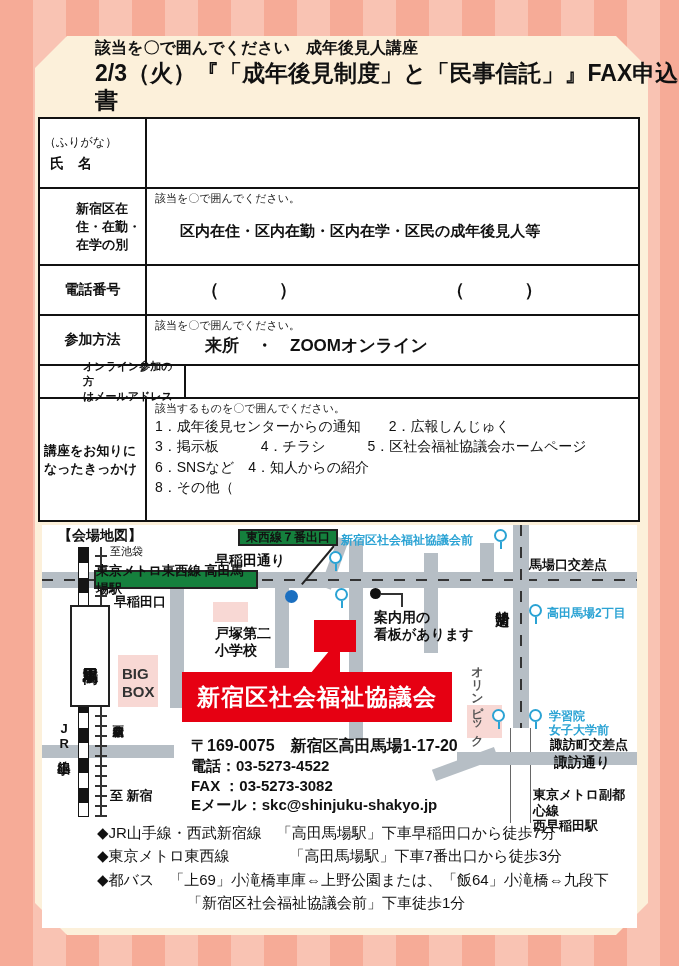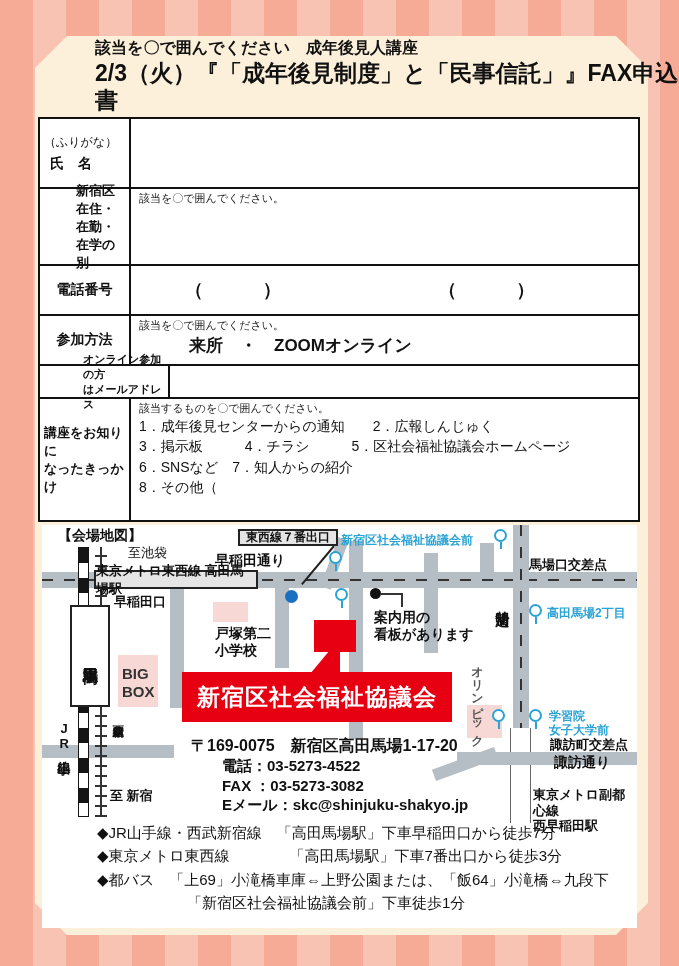--- a/index.html
+++ b/index.html
@@ -22,21 +22,21 @@
 
   .hdr{position:absolute;left:95px;top:39px;line-height:1.15;}
   .hdr .l1{font-size:16px;font-weight:bold;}
   .hdr .l2{font-size:23px;font-weight:bold;margin-top:3px;}
   .hdr .l3{font-size:20px;font-weight:bold;margin-top:3px;}
 
   
   .form{position:absolute;left:38px;top:117px;width:602px;background:#fff;border:2px solid #111;}
   .row{display:flex;width:100%;}
   .row + .row{border-top:2px solid #111;}
-  .lbl{width:91px;border-right:2px solid #111;display:flex;flex-direction:column;justify-content:center;padding:2px 4px;font-weight:bold;}
+  .lbl{width:107px;border-right:2px solid #111;display:flex;flex-direction:column;justify-content:center;padding:2px 4px;font-weight:bold;}
   .cell{flex:1;position:relative;padding:2px 0 2px 8px;}
   .instr{font-size:11px;color:#222;font-weight:normal;}
   .opts{font-size:15px;font-weight:bold;}
   .r1{height:68px;} .r2{height:77px;} .r3{height:50px;} .r4{height:50px;} .r5{height:33px;padding-left:39px;} .r6{height:123px;}
   .r3 .val{display:flex;align-items:center;justify-content:center;font-size:18px;font-weight:bold;letter-spacing:8px;}
   .r3 .lbl2{width:71px;border-left:2px solid #111;border-right:2px solid #111;display:flex;align-items:center;justify-content:center;font-weight:bold;font-size:13px;}
   .srcline{font-size:14px;line-height:1.45;}
 
   
   .mapbox{position:absolute;left:42px;top:525px;width:595px;height:403px;background:#fff;}
@@ -47,29 +47,29 @@
   .maplbl{position:absolute;font-weight:bold;font-size:13px;line-height:1.2;color:#111;}
   .bluelbl{color:#2ba3d4;}
   .busstop{position:absolute;width:13px;height:13px;border:2px solid #2ba3d4;border-radius:50%;background:#fff;}
   .busstop::after{content:"";position:absolute;left:4px;top:11px;width:2px;height:7px;background:#2ba3d4;}
   .jr{position:absolute;left:36px;top:22px;width:11px;height:270px;border:1px solid #151515;
       background:repeating-linear-gradient(180deg,#151515 0 15px,#fff 15px 30px);}
   .seibu{position:absolute;left:53px;top:22px;width:12px;height:270px;
       background:repeating-linear-gradient(180deg,transparent 0 8px,#333 8px 10px),linear-gradient(90deg,transparent 0 5px,#333 5px 7px,transparent 7px 100%);}
   .stationbox{position:absolute;left:28px;top:80px;width:40px;height:102px;background:#fff;border:2px solid #222;
       display:flex;align-items:center;justify-content:center;font-weight:bold;font-size:15px;}
-  .wbox{position:absolute;background:#e5e5e5;border:2px solid #222;display:flex;align-items:center;justify-content:center;font-weight:bold;}
+  .wbox{position:absolute;background:#15803d;border:2px solid #222;display:flex;align-items:center;justify-content:center;font-weight:bold;}
   .redrect{position:absolute;background:#e60012;}
   .banner{position:absolute;left:140px;top:147px;width:270px;height:50px;background:#e60012;color:#fff;
       display:flex;align-items:center;justify-content:center;font-weight:bold;font-size:23px;letter-spacing:1px;}
   .banner-tri{position:absolute;left:268px;top:113px;width:30px;height:36px;background:#e60012;
       clip-path:polygon(100% 0,0 100%,100% 100%);}
   .addr{position:absolute;left:149px;top:211px;width:310px;font-weight:bold;line-height:1.28;}
   .addr .a1{font-size:16px;}
-  .addr .a2{font-size:15px;margin-left:31px;}
+  .addr .a2{font-size:15px;}
   .dirs{position:absolute;left:0;top:296px;width:595px;padding-left:55px;font-size:15px;line-height:1.55;}
   .dirs .indent{padding-left:90px;}
 </style>
 </head>
 <body>
 
 <div class="panel"></div>
 
 <div class="hdr">
   <div class="l1">該当を〇で囲んでください　成年後見人講座</div>
@@ -83,20 +83,21 @@
       <div style="font-size:12px;font-weight:normal;">（ふりがな）</div>
       <div style="font-size:14px;margin-top:4px;padding-left:6px;">氏　名</div>
     </div>
     <div class="cell"></div>
   </div>
 
   <div class="row r2">
     <div class="lbl" style="font-size:13px;padding-left:36px;">新宿区在住・在勤・在学の別</div>
     <div class="cell">
       <div class="instr">該当を〇で囲んでください。</div>
+      <div class="opts" style="margin:16px 0 0 25px;">区内在住・区内在勤・区内在学・区民の成年後見人等</div>
     </div>
   </div>
 
   <div class="row r3">
     <div class="lbl" style="font-size:14px;align-items:center;flex-direction:row;justify-content:center;">電話番号</div>
     <div class="val" style="width:212px;">（　　）</div>
     <div class="val" style="flex:1;">（　　）</div>
   </div>
 
   <div class="row r4">
@@ -113,21 +114,21 @@
     <div class="cell"></div>
   </div>
 
   <div class="row r6">
     <div class="lbl pre" style="font-size:13px;">講座をお知りに
 なったきっかけ</div>
     <div class="cell">
       <div class="instr">該当するものを〇で囲んでください。</div>
       <div class="srcline">1．成年後見センターからの通知　　2．広報しんじゅく</div>
       <div class="srcline">3．掲示板　　　4．チラシ　　　5．区社会福祉協議会ホームページ</div>
-      <div class="srcline">6．SNSなど　7．知人からの紹介</div>
+      <div class="srcline">6．SNSなど　4．知人からの紹介</div>
       <div class="srcline">8．その他（</div>
     </div>
   </div>
 </div>
 
 <div class="mapbox">
 
   <div class="road" style="left:128px;top:63px;width:14px;height:120px;"></div>
   <div class="road" style="left:233px;top:63px;width:14px;height:80px;"></div>
   <div class="road" style="left:307px;top:16px;width:14px;height:198px;"></div>
@@ -151,21 +152,21 @@
   <div class="stationbox">
     <span class="vtext">高田馬場駅</span>
   </div>
 
   <div class="pinkblk" style="left:171px;top:77px;width:35px;height:20px;"></div>
   <div class="pinkblk" style="left:76px;top:130px;width:40px;height:52px;"></div>
   <div class="pinkblk" style="left:425px;top:180px;width:35px;height:33px;"></div>
   <div class="redrect" style="left:272px;top:95px;width:42px;height:32px;"></div>
 
   <div class="maplbl" style="left:16px;top:2px;font-size:14px;">【会場地図】</div>
-  <div class="maplbl" style="left:86px;top:20px;font-size:13px;font-weight:normal;">至池袋</div>
+  <div class="maplbl" style="left:68px;top:20px;font-size:11px;font-weight:normal;">至池袋</div>
   <div class="maplbl vtext" style="left:14px;top:196px;font-size:13px;">JR山手線</div>
   <div class="maplbl vtext" style="left:69px;top:192px;font-size:11px;">西武新宿線</div>
   <div class="maplbl" style="left:68px;top:263px;font-size:13px;">至 新宿</div>
   <div class="maplbl" style="left:173px;top:27px;font-size:14px;">早稲田通り</div>
   <div class="maplbl" style="left:72px;top:69px;">早稲田口</div>
   <div class="maplbl bluelbl" style="left:299px;top:8px;font-size:12px;">新宿区社会福祉協議会前</div>
   <div class="maplbl" style="left:487px;top:32px;">馬場口交差点</div>
   <div class="maplbl bluelbl" style="left:505px;top:81px;font-size:12px;">高田馬場2丁目</div>
   <div class="maplbl vtext" style="left:452px;top:76px;font-size:14px;">明治通り</div>
   <div class="maplbl pre" style="left:332px;top:84px;font-size:14px;">案内用の

